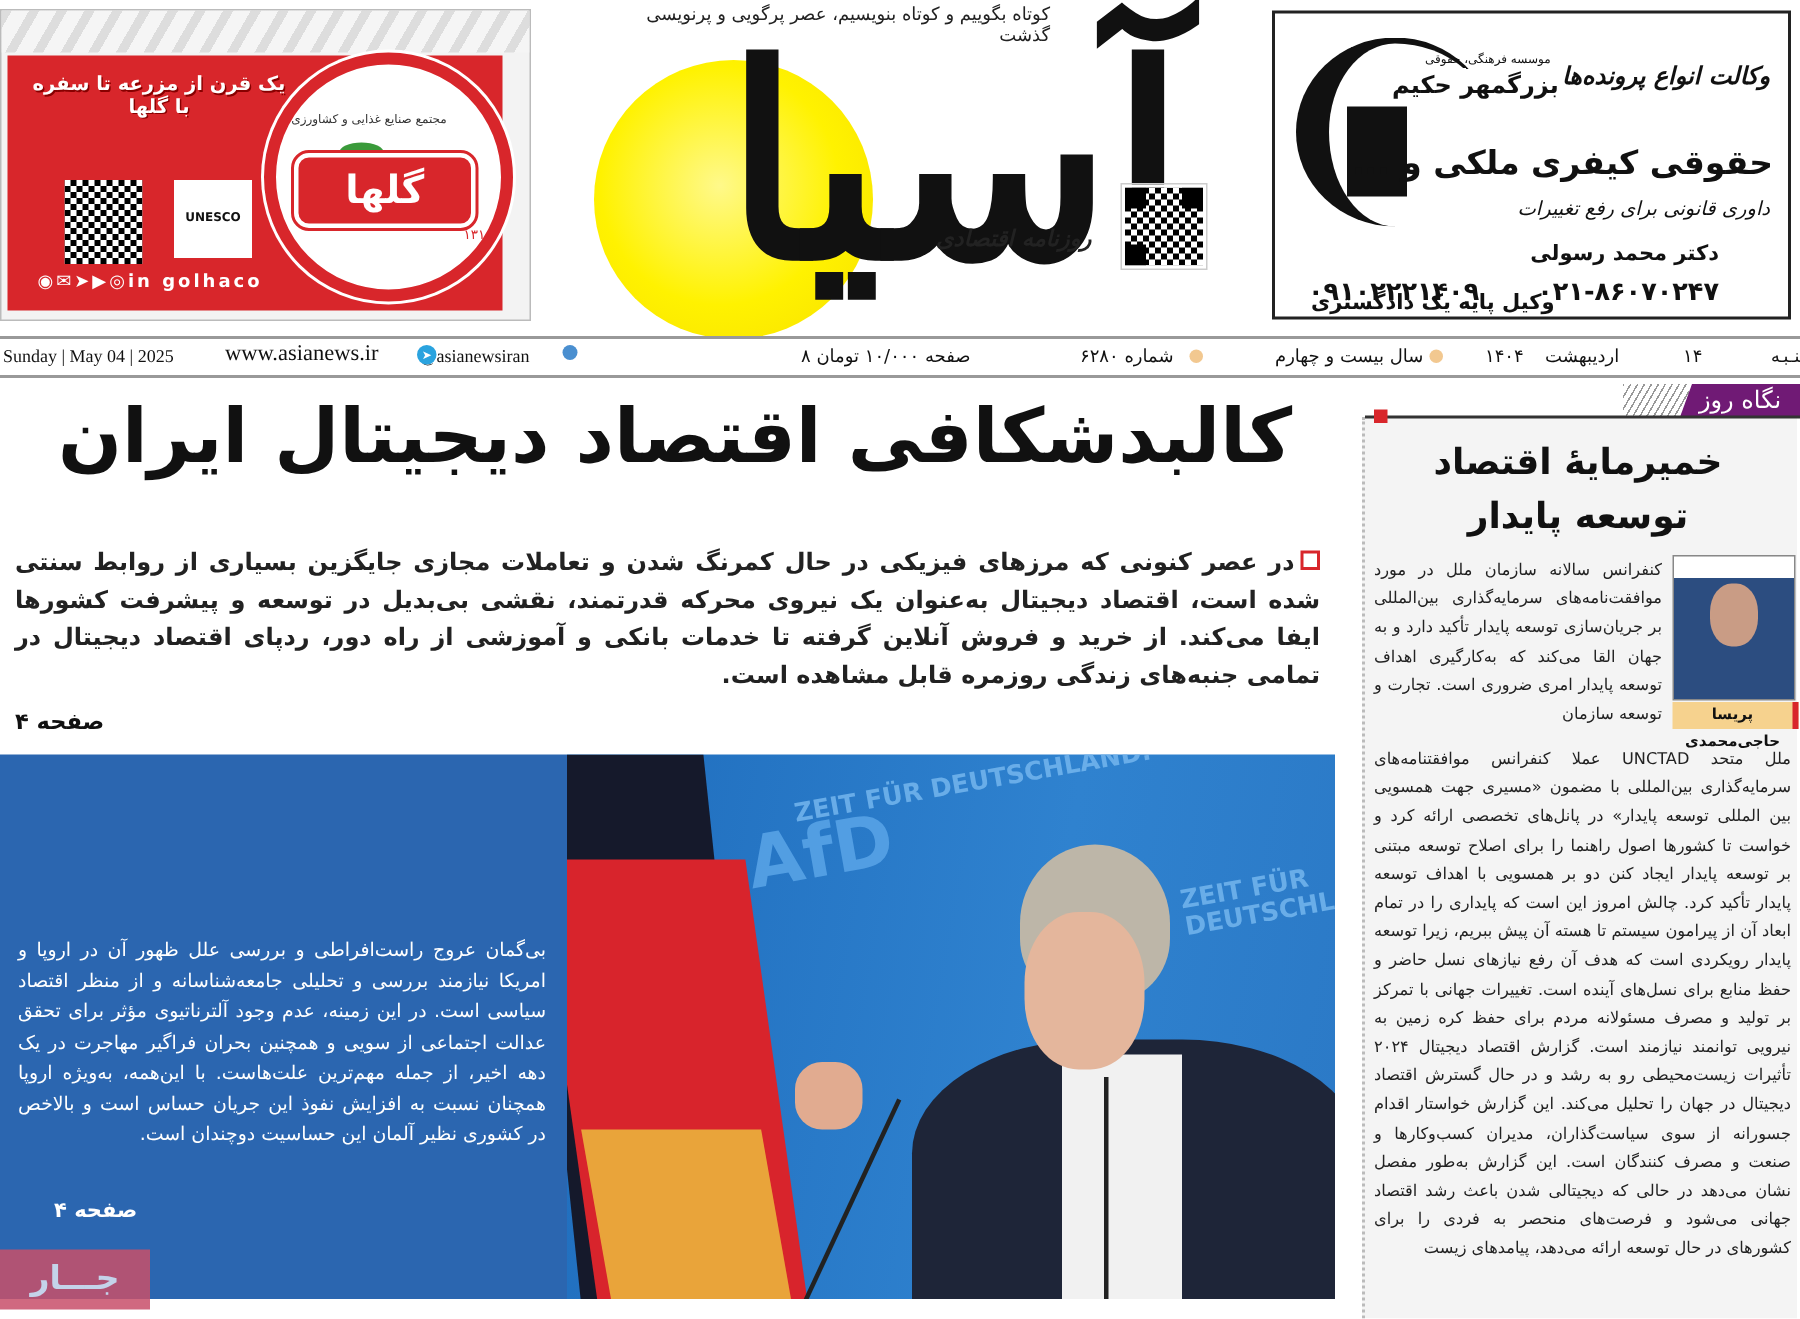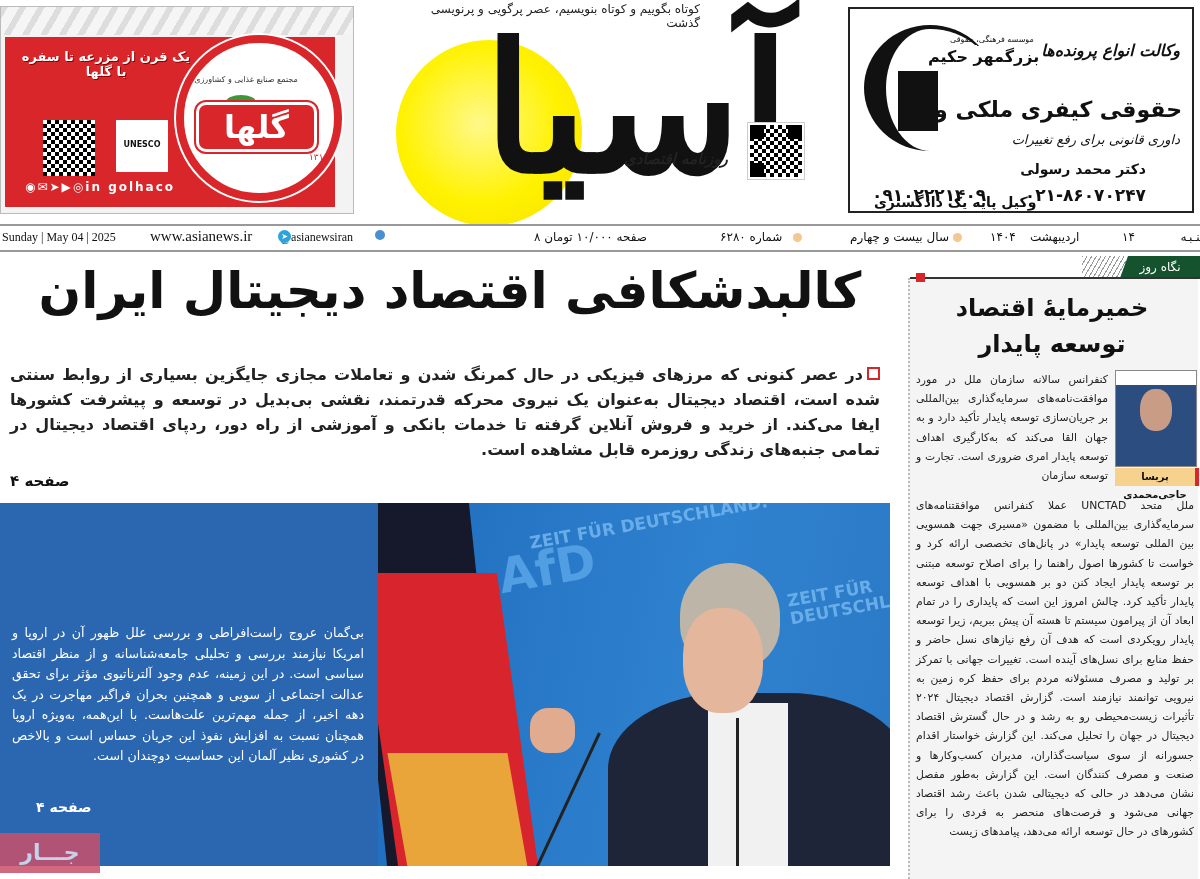--- a/index.html
+++ b/index.html
@@ -5,21 +5,21 @@
   html, body { margin:0; padding:0; }
   body { width:1200px; height:879px; overflow:hidden; background:#ffffff; position:relative; font-family:"DejaVu Sans", sans-serif; color:#111; }
   .abs { position:absolute; }
   .rtl { direction:rtl; text-align:right; }
 
   
   #ad-left { left:0; top:6px; width:352px; height:206px; background:#f3f3f3; border:1px solid #bbb; overflow:hidden; }
   #ad-left .herbs { position:absolute; left:0; top:0; width:100%; height:28px; background:repeating-linear-gradient(120deg,#ddd 0 6px,#f5f5f5 6px 16px); }
   #ad-left .red { position:absolute; left:4px; top:30px; width:330px; height:170px; background:#d8262b; border-radius:0 0 0 0; }
   #ad-left .circle { position:absolute; left:175px; top:28px; width:150px; height:150px; border-radius:50%; background:#fff; border:8px solid #d8262b; box-shadow:0 0 0 2px #fff; }
-  #ad-left .logo { position:absolute; left:195px; top:95px; width:115px; height:44px; background:#d8262b; border:3px solid #fff; outline:2px solid #d8262b; border-radius:10px; color:#fff; font-weight:bold; font-size:32px; text-align:center; line-height:44px; }
+  #ad-left .logo { position:absolute; left:195px; top:95px; width:115px; height:44px; background:#d8262b; border:3px solid #fff; outline:2px solid #d8262b; border-radius:10px; color:#fff; font-weight:bold; font-size:26px; text-align:center; line-height:44px; }
   #ad-left .leaf { position:absolute; left:225px; top:88px; width:30px; height:14px; background:#3a9a3a; border-radius:50% 50% 0 50%; }
   #ad-left .chef { position:absolute; left:190px; top:68px; font-size:8px; color:#333; width:110px; text-align:center; }
   #ad-left .slogan { position:absolute; left:20px; top:42px; width:170px; color:#fff; font-weight:bold; font-size:13px; text-shadow:1px 1px 0 #800;text-align:center; }
   #ad-left .qr { position:absolute; left:42px; top:113px; width:52px; height:56px; background:#fff; }
   #ad-left .unesco { position:absolute; left:115px; top:113px; width:52px; height:52px; background:#fff; font-size:8px; text-align:center; }
   #ad-left .social { position:absolute; left:24px; top:173px; color:#fff; font-size:12px; letter-spacing:2px; font-weight:bold; }
   #ad-left .badge { position:absolute; left:308px; top:145px; color:#d8262b; font-size:9px; }
 
   
   #ad-right { left:848px; top:7px; width:342px; height:202px; background:#fff; border:2px solid #222; }
@@ -75,21 +75,21 @@
   #photo .person-hair { position:absolute; left:302px; top:60px; width:100px; height:105px; border-radius:50% 50% 40% 40%; background:#bdb6a8; }
   #photo .person-face { position:absolute; left:305px; top:105px; width:80px; height:105px; border-radius:45%; background:#e4b69c; }
   #photo .person-suit { position:absolute; left:230px; top:190px; width:300px; height:190px; border-radius:40% 40% 0 0; background:#1e2538; }
   #photo .person-shirt { position:absolute; left:330px; top:200px; width:80px; height:170px; background:#f1f1f1; }
   #photo .fist { position:absolute; left:152px; top:205px; width:45px; height:45px; border-radius:40%; background:#e1ab90; }
   #photo .mic1 { position:absolute; left:358px; top:215px; width:3px; height:150px; background:#222; }
   #photo .mic2 { position:absolute; left:220px; top:230px; width:3px; height:150px; background:#222; transform:rotate(25deg); transform-origin:top; }
 
   
   #sidebar { left:908px; top:278px; width:288px; height:601px; background:#f4f4f4; border-left:2px dotted #bbb; }
-  #tag { left:1120px; top:256px; width:80px; height:22px; background:#14532d; color:#fff; font-size:12px; text-align:center; line-height:22px; clip-path:polygon(10% 0,100% 0,100% 100%,0 100%); }
+  #tag { left:1120px; top:256px; width:80px; height:22px; background:#701a75; color:#fff; font-size:16px; text-align:center; line-height:22px; clip-path:polygon(10% 0,100% 0,100% 100%,0 100%); }
   #tag-hatch { left:1082px; top:256px; width:44px; height:22px; background:repeating-linear-gradient(120deg,#999 0 1px,transparent 1px 4px); }
   #col-topline { left:910px; top:277px; width:290px; height:2px; background:#333; }
   #col-redsq { left:916px; top:273px; width:9px; height:9px; background:#d8262b; }
   #col-title { left:912px; top:290px; width:280px; font-size:24px; font-weight:bold; text-align:center; line-height:36px; }
   #author-photo { left:1115px; top:370px; width:80px; height:95px; background:linear-gradient(#ffffff 0 15%, #2c4d80 15%); border:1px solid #888; overflow:hidden; }
   #author-photo .face { position:absolute; left:24px; top:18px; width:32px; height:42px; border-radius:45%; background:#c99c85; }
   #author-name { left:1115px; top:468px; width:80px; height:18px; background:#f6d28e; font-size:10px; font-weight:bold; text-align:center; line-height:18px; border-right:4px solid #d8262b; }
   #col-body-top { left:916px; top:370px; width:192px; font-size:10.8px; line-height:19.2px; text-align:justify; color:#222; }
   #col-body { left:916px; top:496px; width:278px; font-size:10.8px; line-height:19.2px; text-align:justify; color:#222; }
 </style>

